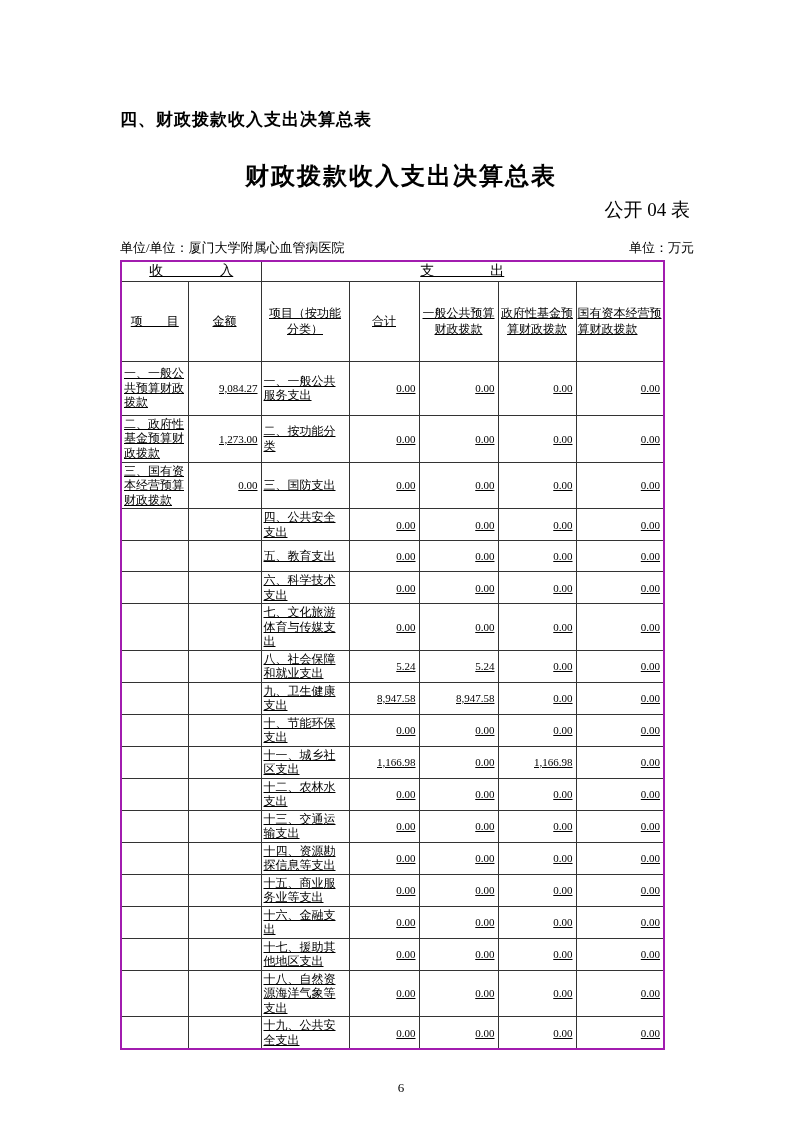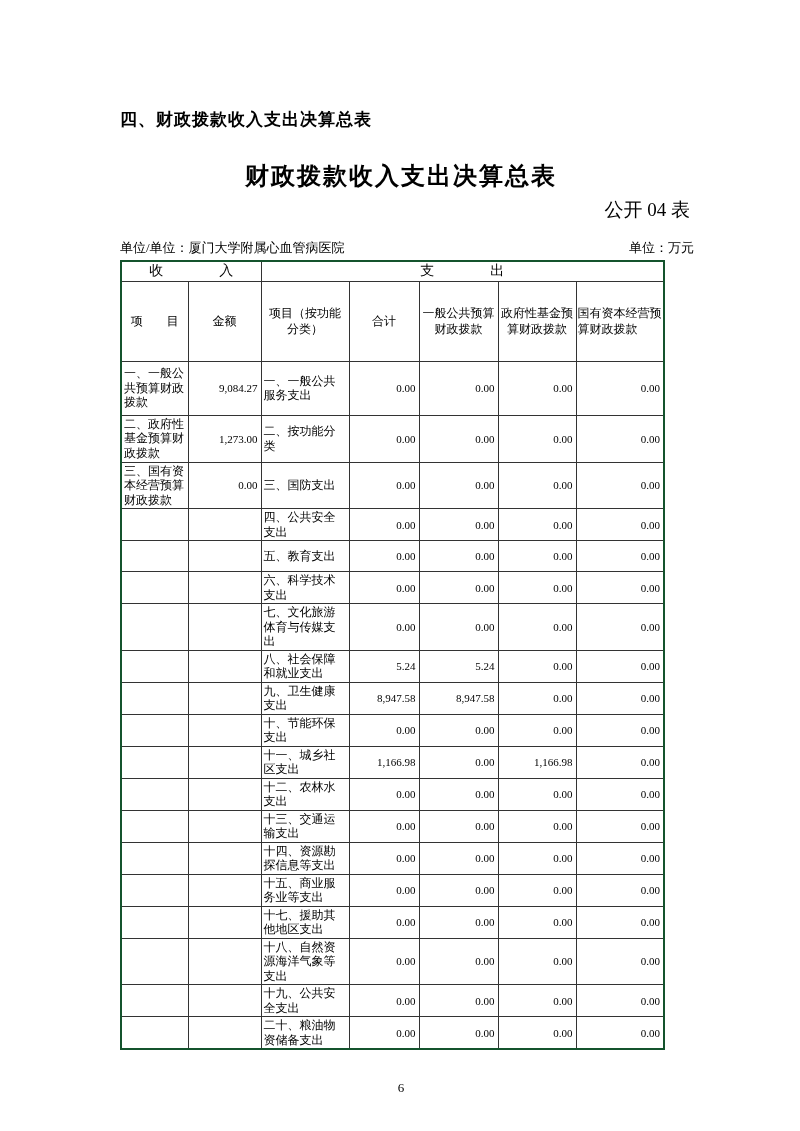--- a/index.html
+++ b/index.html
@@ -39,21 +39,22 @@
     display: flex;
     justify-content: space-between;
     align-items: flex-end;
     font-size: 13px;
     margin: 16px -12px 3px 0;
   }
   table.fiscal {
     border-collapse: collapse;
     table-layout: fixed;
     width: 543px;
-    border: 2px solid #14532d;
+    border: 2px solid #a21caf;
+    text-decoration: underline;
   }
   table.fiscal th, table.fiscal td {
     border: 1px solid #333;
     font-weight: normal;
     overflow: hidden;
   }
   tr.group-row th {
     height: 20px;
     font-size: 14px;
     text-align: center;
@@ -270,48 +271,48 @@
           <td class="num-cell"></td>
           <td class="label-cell">十五、商业服务业等支出</td>
           <td class="num-cell">0.00</td>
           <td class="num-cell">0.00</td>
           <td class="num-cell">0.00</td>
           <td class="num-cell">0.00</td>
         </tr>
         <tr>
           <td class="label-cell"></td>
           <td class="num-cell"></td>
+          <td class="label-cell">十六、金融支出</td>
+          <td class="num-cell">0.00</td>
+          <td class="num-cell">0.00</td>
+          <td class="num-cell">0.00</td>
+          <td class="num-cell">0.00</td>
+        </tr>
+        <tr>
+          <td class="label-cell"></td>
+          <td class="num-cell"></td>
           <td class="label-cell">十七、援助其他地区支出</td>
           <td class="num-cell">0.00</td>
           <td class="num-cell">0.00</td>
           <td class="num-cell">0.00</td>
           <td class="num-cell">0.00</td>
         </tr>
         <tr>
           <td class="label-cell"></td>
           <td class="num-cell"></td>
           <td class="label-cell">十八、自然资源海洋气象等支出</td>
           <td class="num-cell">0.00</td>
           <td class="num-cell">0.00</td>
           <td class="num-cell">0.00</td>
           <td class="num-cell">0.00</td>
         </tr>
         <tr>
           <td class="label-cell"></td>
           <td class="num-cell"></td>
           <td class="label-cell">十九、公共安全支出</td>
-          <td class="num-cell">0.00</td>
-          <td class="num-cell">0.00</td>
-          <td class="num-cell">0.00</td>
-          <td class="num-cell">0.00</td>
-        </tr>
-        <tr>
-          <td class="label-cell"></td>
-          <td class="num-cell"></td>
-          <td class="label-cell">二十、粮油物资储备支出</td>
           <td class="num-cell">0.00</td>
           <td class="num-cell">0.00</td>
           <td class="num-cell">0.00</td>
           <td class="num-cell">0.00</td>
         </tr>
       </tbody>
   </table>
 
   <div class="page-number">6</div>
 

